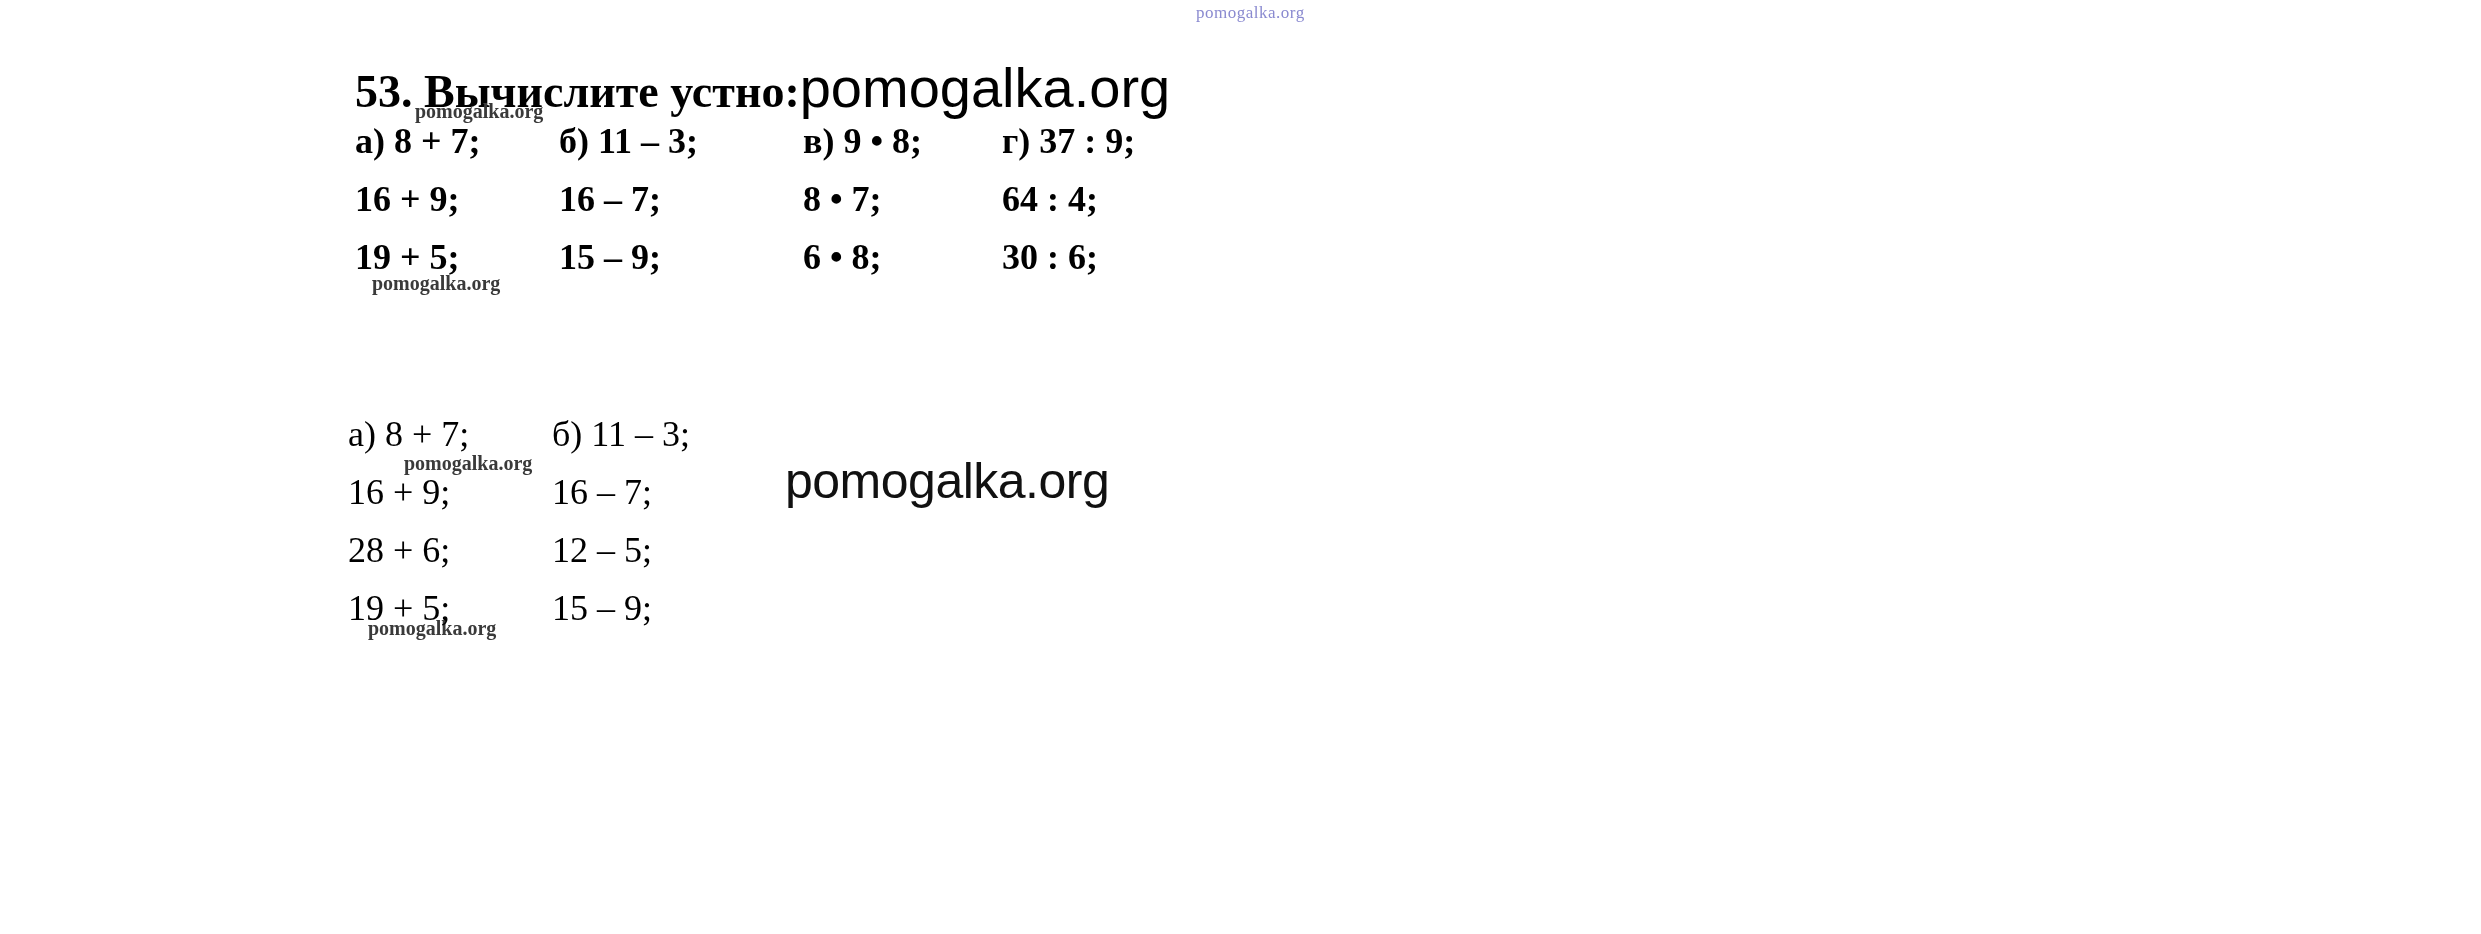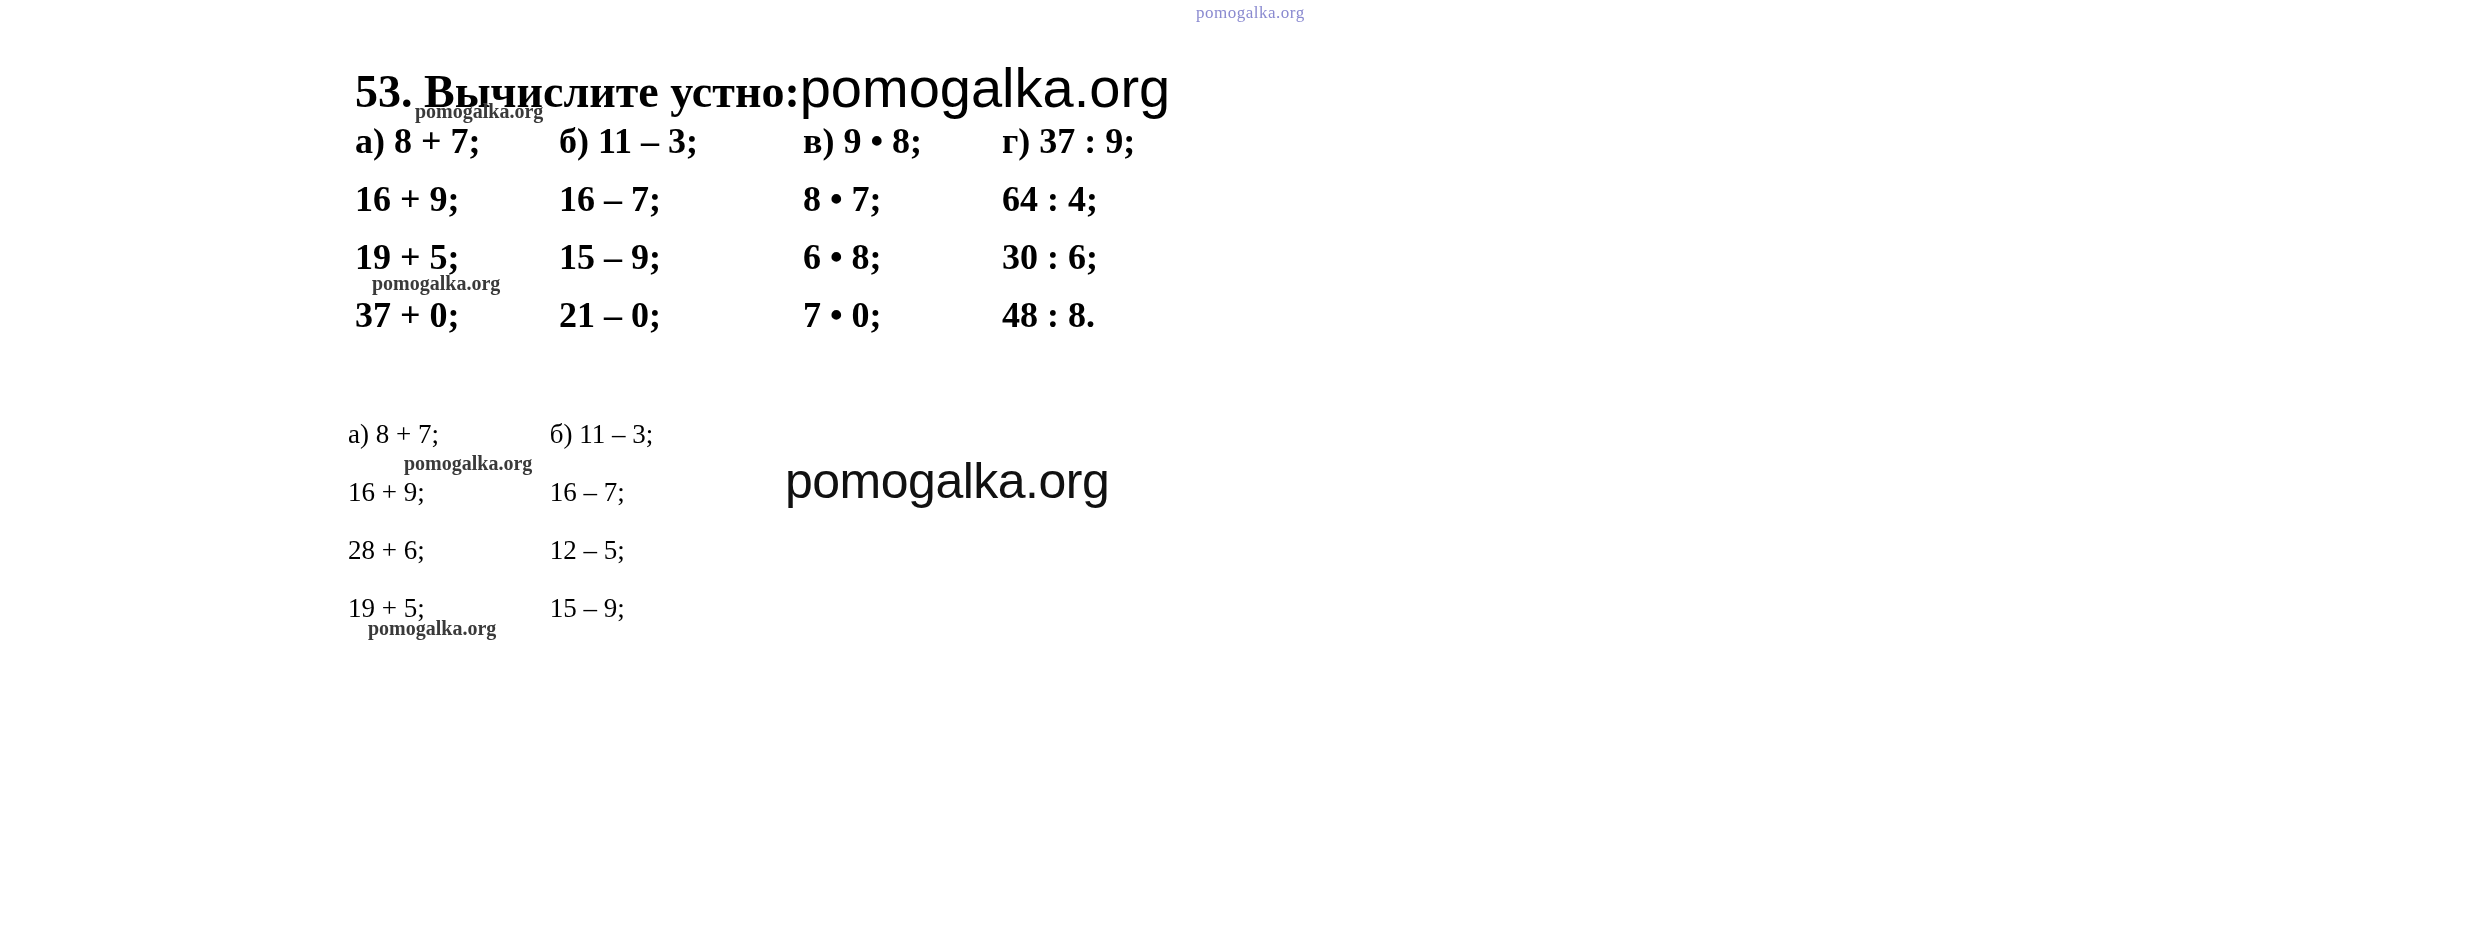--- a/index.html
+++ b/index.html
@@ -68,21 +68,21 @@
     font-weight: bold;
     font-size: 36px;
     line-height: 58px;
   }
   .block-plain {
     position: absolute;
     left: 348px;
     top: 405px;
     font-family: "Liberation Serif", serif;
     font-weight: normal;
-    font-size: 27px;
+    font-size: 36px;
     line-height: 58px;
   }
   .row {
     display: block;
     height: 58px;
     white-space: nowrap;
   }
   .cell {
     display: inline-block;
     text-align: left;
@@ -126,26 +126,20 @@
       <span class="cell c2">16 – 7;</span>
       <span class="cell c3">8 • 7;</span>
       <span class="cell c4">64 : 4;</span>
     </div>
     <div class="row">
       <span class="cell">19 + 5;</span>
       <span class="cell c2">15 – 9;</span>
       <span class="cell c3">6 • 8;</span>
       <span class="cell c4">30 : 6;</span>
     </div>
-    <div class="row">
-      <span class="cell">37 + 0;</span>
-      <span class="cell c2">21 – 0;</span>
-      <span class="cell c3">7 • 0;</span>
-      <span class="cell c4">48 : 8.</span>
-    </div>
   </div>
 
   <div class="block-plain">
     <div class="row">
       <span class="cell"><span>а)</span> <span>8 + 7;</span></span>
       <span class="cell c2"><span>б)</span> <span>11 – 3;</span></span>
     </div>
     <div class="row">
       <span class="cell">16 + 9;</span>
       <span class="cell c2">16 – 7;</span>

